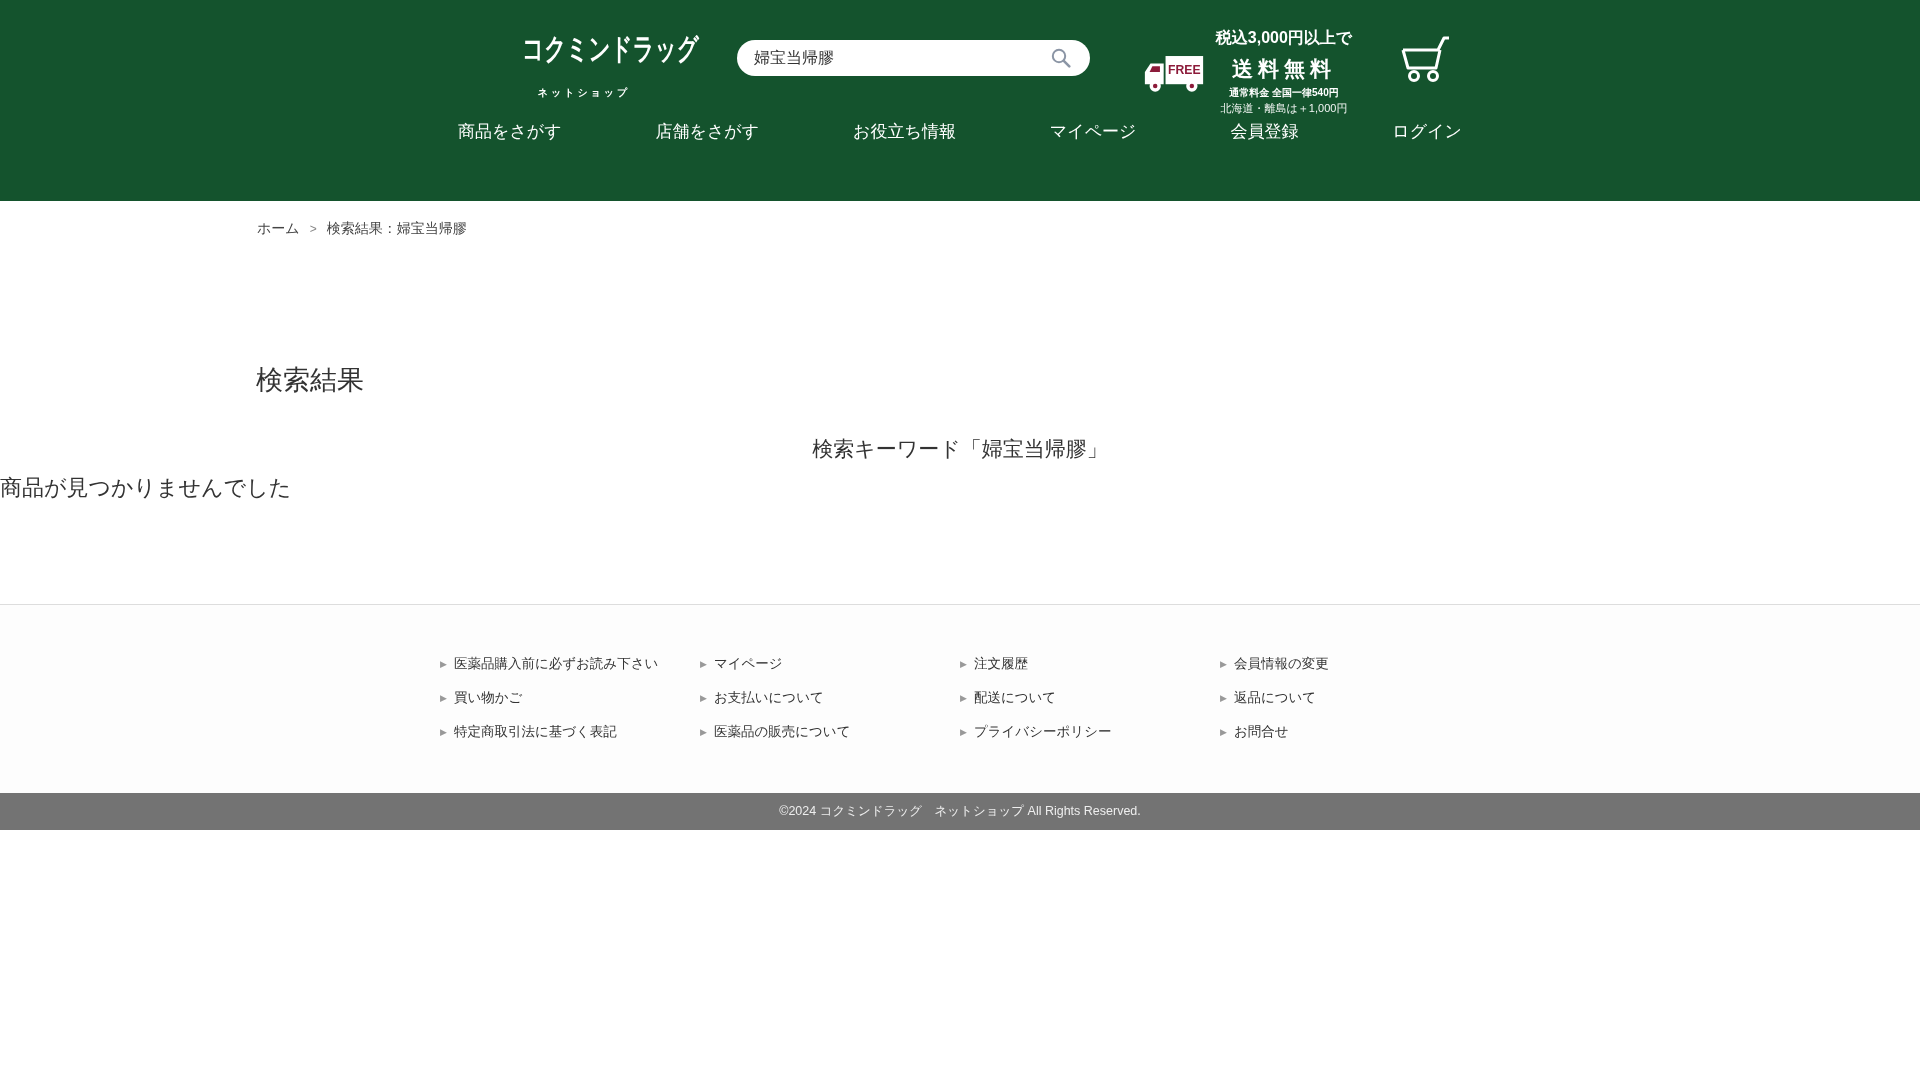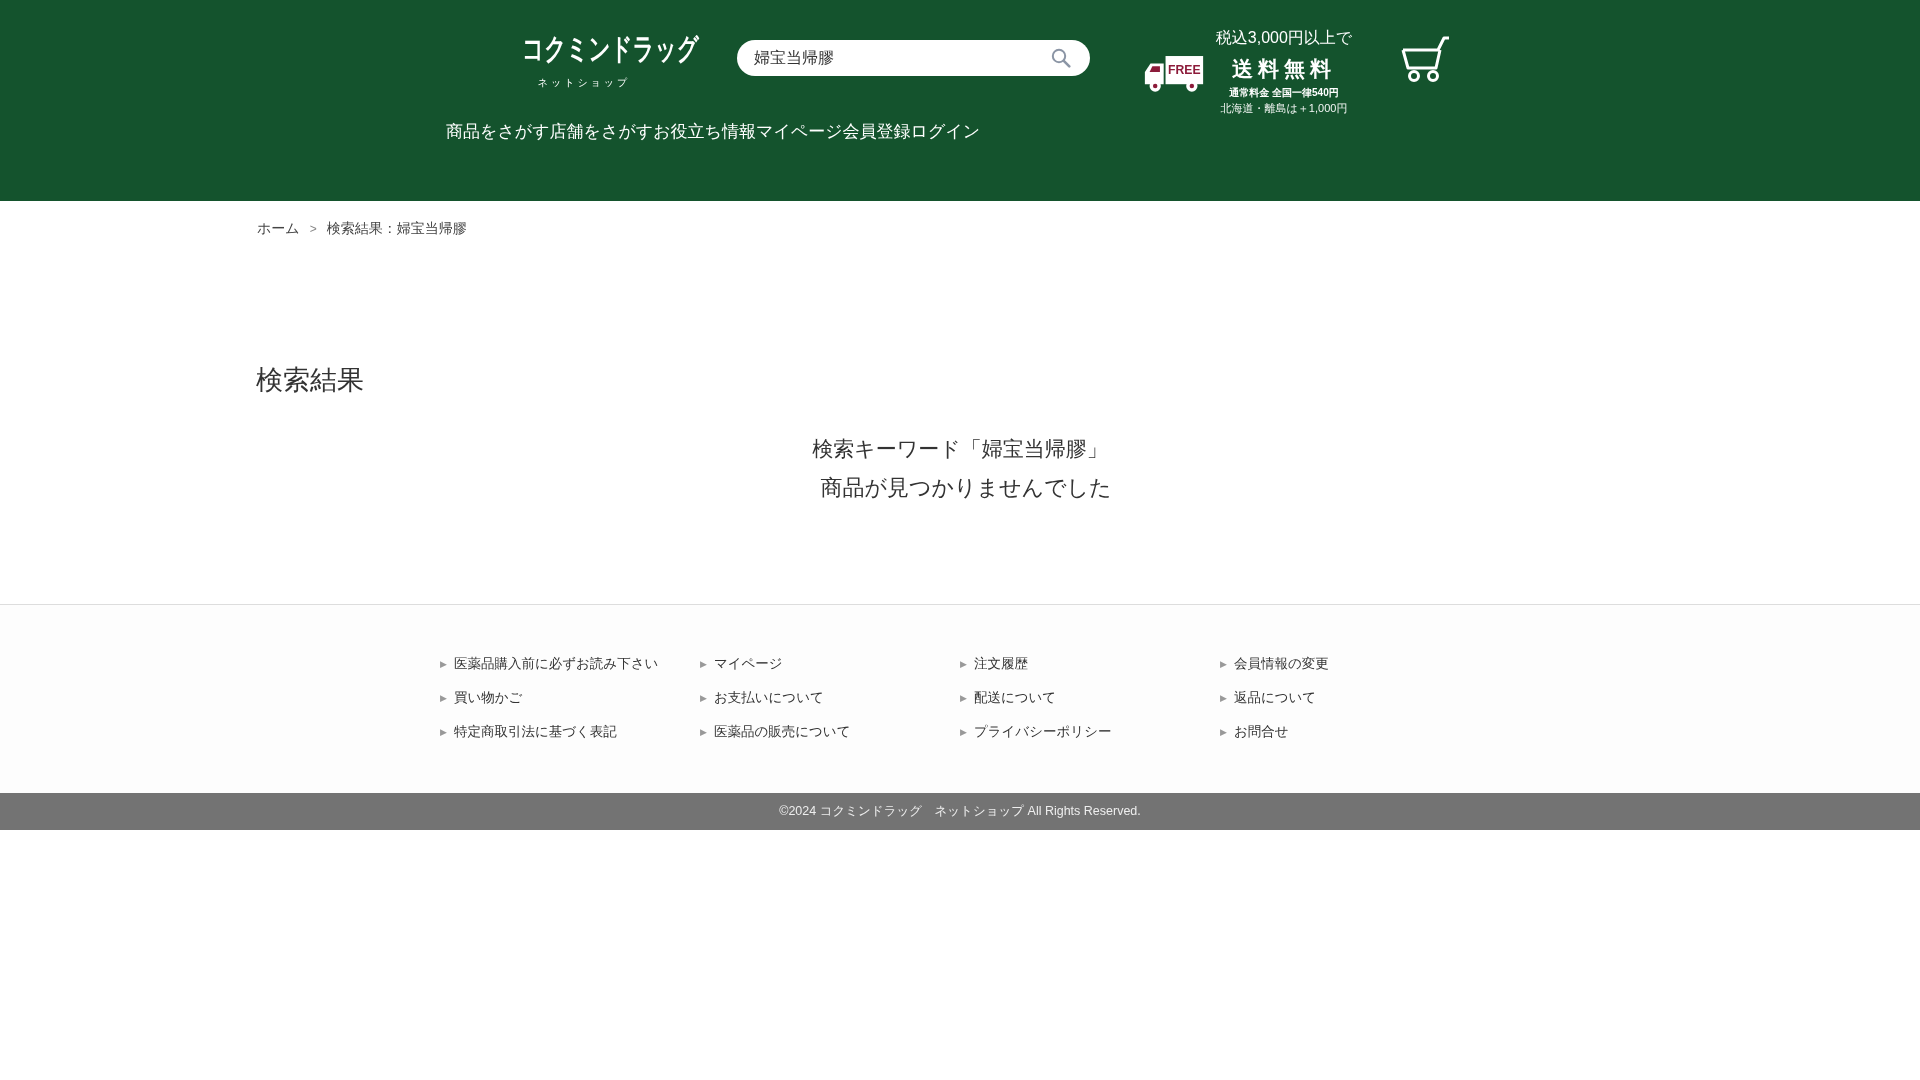--- a/index.html
+++ b/index.html
@@ -6,56 +6,56 @@
   html,body { width:1920px; height:1080px; background:#ffffff;
     font-family:"Liberation Sans","DejaVu Sans",sans-serif; }
   .page { position:relative; width:1920px; height:1080px; overflow:hidden; }
 
   
   .header { position:relative; width:100%; height:201px; background:#14532d; }
 
   .logo { position:absolute; left:498px; top:30px; width:172px; text-align:center; color:#fff; cursor:pointer; }
   .logo-title { font-size:30px; font-weight:800; white-space:nowrap; letter-spacing:0px;
     transform:scaleX(0.72); transform-origin:center; line-height:38px; }
-  .logo-sub { font-size:10px; letter-spacing:3px; margin-top:8px; font-weight:normal; }
+  .logo-sub { font-size:10px; letter-spacing:3px; margin-top:18px; font-weight:bold; }
 
   .search-box { position:absolute; left:737px; top:40px; width:353px; height:36px;
     background:#fff; border-radius:18px; display:flex; align-items:center; }
   .search-input { flex:1; border:none; outline:none; background:transparent;
     font-size:16px; color:#333; padding:0 8px 0 17px; font-family:inherit; }
   .search-btn { width:40px; height:36px; border:none; background:transparent; cursor:pointer;
     display:flex; align-items:center; justify-content:flex-start; }
 
   .shipping { position:absolute; left:1143px; top:28px; display:flex; align-items:center; gap:8px; color:#fff; }
   .truck { width:62px; height:48px; }
   .ship-text { width:142px; text-align:center; }
-  .ship-line1 { font-size:16px; font-weight:normal; white-space:nowrap;text-align:center; }
+  .ship-line1 { font-size:16px; font-weight:bold; white-space:nowrap;text-align:center; }
   .ship-line2 { font-size:21px; font-weight:bold; letter-spacing:5px; margin-top:6px; white-space:nowrap; }
   .ship-line3 { font-size:10px; font-weight:bold; margin-top:3px; white-space:nowrap; }
   .ship-line4 { font-size:11px; margin-top:1px; white-space:nowrap; opacity:.95; }
 
   .cart-btn { position:absolute; left:1393px; top:34px; width:62px; height:52px;
     background:transparent; border:none; cursor:pointer; }
 
-  .nav { position:absolute; left:446px; top:112px; width:1004px; height:38px;
-    display:flex; align-items:center; }
+  .nav { position:absolute; left:458px; top:112px; width:1004px; height:38px;
+    display:flex; justify-content:space-between; align-items:center;gap:8px; }
   .nav-item { color:#fff; font-size:17px; white-space:nowrap; cursor:pointer; }
 
   
   .breadcrumb { position:absolute; left:257px; top:220px; font-size:14px; color:#444;
     display:flex; align-items:center; gap:10px; }
   .crumb-link { color:#444; cursor:pointer; text-decoration:none; }
   .crumb-sep { color:#888; font-size:12px; }
 
   
   .main-title { position:absolute; left:256px; top:362px; font-size:27px; font-weight:400; color:#333; }
   .keyword-line { position:absolute; left:0; top:435px; width:1920px; text-align:center;
     font-size:21px; color:#333; }
-  .no-results { position:absolute; left:0; top:473px; width:1920px; text-align:center;
-    font-size:22px; color:#333;padding-left:12px; }
+  .no-results { position:absolute; left:0; top:473px; width:1920px; text-align:left;
+    font-size:22px; color:#333; }
 
   
   .footer { position:absolute; left:0; top:604px; width:1920px; height:189px;
     background:#fdfdfd; border-top:1px solid #ddd; }
   .footer-links { width:1040px; margin:0 auto; padding-top:42px;
     display:grid; grid-template-columns:repeat(4,1fr); grid-auto-flow:column;
     grid-template-rows:repeat(3,34px); column-gap:0; }
   .flink { display:flex; align-items:center; gap:7px; font-size:13.5px; color:#333;
     cursor:pointer; white-space:nowrap; }
   .flink .arrow { color:#999; font-size:9px; line-height:1; }

